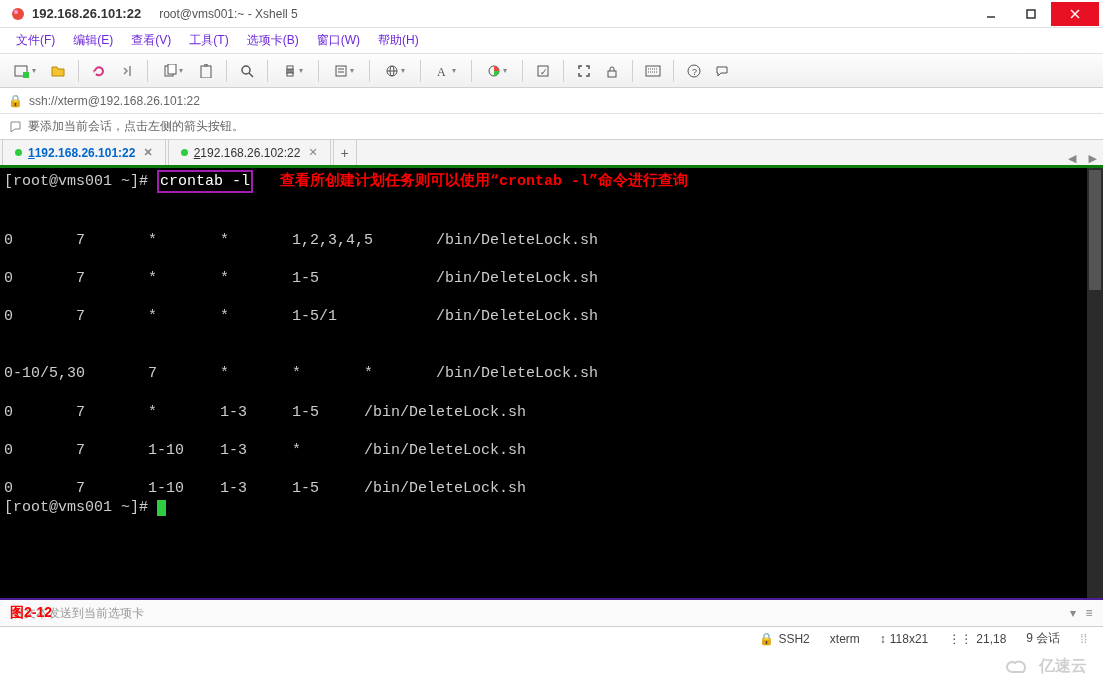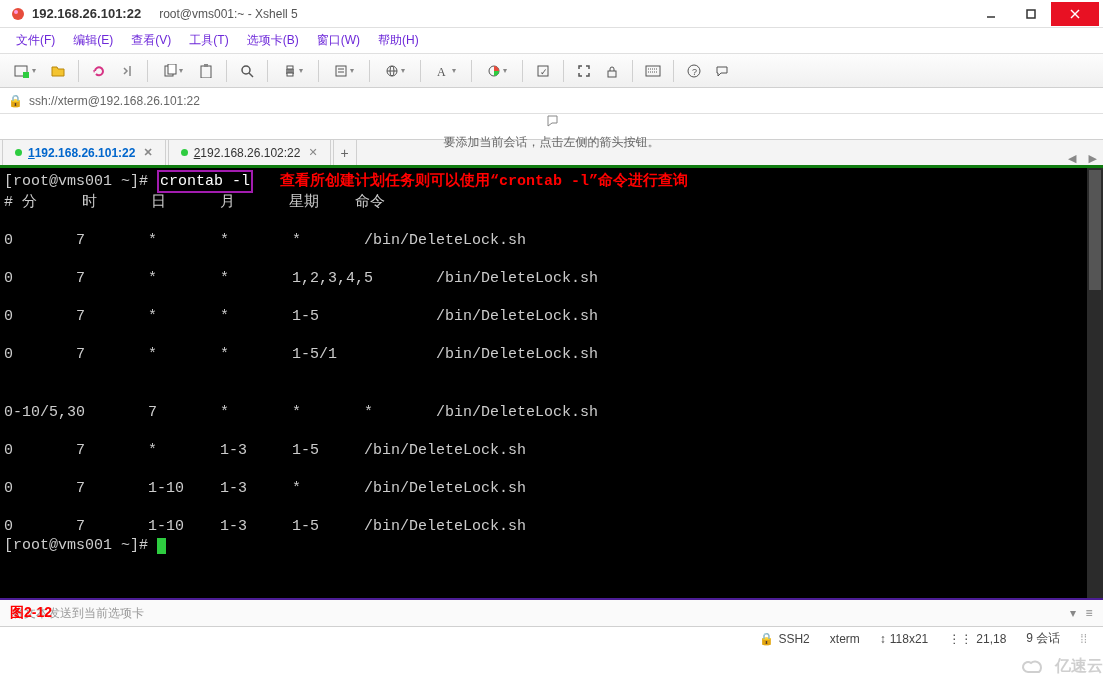--- a/index.html
+++ b/index.html
@@ -18,21 +18,21 @@
 
 .toolbar { height: 34px; display: flex; align-items: center; padding: 0 8px; gap: 4px; background: linear-gradient(#fdfdfd,#f0f0f0); border-bottom: 1px solid #d0d0d0; }
 .tbtn { width: 24px; height: 24px; display: flex; align-items: center; justify-content: center; color: #555; border-radius: 2px; }
 .tbtn.dd::after { content: "▾"; font-size: 8px; margin-left: 2px; color: #888; }
 .tbtn.dd { width: 34px; }
 .tsep { width: 1px; height: 22px; background: #d0d0d0; margin: 0 4px; }
 
 .addrbar { height: 26px; display: flex; align-items: center; padding: 0 8px; background: #fff; border-bottom: 1px solid #e0e0e0; color: #666; font-size: 12px; gap: 6px; }
 .addrbar .lock { color: #888; }
 
-.hintbar { height: 26px; display: flex; align-items: center; padding: 0 8px; background: #fff; border-bottom: 1px solid #d0d0d0; color: #666; font-size: 12px; gap: 6px; flex-direction: column; }
+.hintbar { height: 26px; display: flex; align-items: center; padding: 0 8px; background: #fff; border-bottom: 1px solid #d0d0d0; color: #666; font-size: 12px; gap: 6px; }
 
 .tabbar { height: 28px; display: flex; align-items: flex-end; background: #f4f4f4; border-bottom: 3px solid #107c10; padding-left: 2px; }
 .tab { height: 26px; display: flex; align-items: center; padding: 0 12px; background: #f4f4f4; border: 1px solid #d0d0d0; border-bottom: none; margin-right: 2px; font-size: 12px; color: #333; position: relative; }
 .tab.active { color: #0066cc; font-weight: bold; }
 .tab .dot { width: 7px; height: 7px; border-radius: 50%; background: #2ecc40; margin-right: 6px; }
 .tab .acc { text-decoration: underline; }
 .tab .x { margin-left: 8px; color: #888; font-size: 11px; }
 .tab.add { width: 24px; padding: 0; justify-content: center; font-size: 14px; color: #666; }
 .tabbar .spacer { flex: 1; }
 .tabbar .nav { padding: 0 6px; color: #888; font-size: 11px; }
@@ -47,21 +47,21 @@
 .term-scroll .thumb { position: absolute; left: 2px; right: 2px; top: 2px; height: 120px; background: #555; }
 
 .sendbar { height: 28px; display: flex; align-items: center; padding: 0 6px; background: #fafafa; border-top: 2px solid #4c1d95; color: #999; font-size: 12px; position: relative; }
 .sendbar .fig { position: absolute; left: 10px; color: #ff0000; font-weight: bold; font-size: 14px; }
 .sendbar .ddw { margin-left: auto; width: 16px; text-align: center; color: #888; }
 .sendbar .hm { width: 16px; text-align: center; color: #888; }
 
 .statusbar { height: 24px; display: flex; align-items: center; background: #fff; border-top: 1px solid #d0d0d0; font-size: 12px; color: #444; padding: 0 6px; }
 .statusbar .seg { padding: 0 10px; display: flex; align-items: center; gap: 4px; }
 .statusbar .spacer { flex: 1; }
-.watermark { position: absolute; right: 0; bottom: 2px; opacity: 0.4; font-size: 16px; color: #888; font-weight: bold; display: flex; align-items: center; gap: 8px; }
+.watermark { position: absolute; right: 16px; bottom: 2px; opacity: 0.4; font-size: 16px; color: #888; font-weight: bold; display: flex; align-items: center; gap: 8px; }
 .watermark svg { vertical-align: middle; }
 
 svg { display: block; }
 </style>
 </head>
 <body>
 
 <div class="titlebar">
   <span class="app-icon">
     <svg width="16" height="16" viewBox="0 0 16 16">
@@ -251,23 +251,21 @@
     <span class="x">✕</span>
   </div>
   <div class="tab add">+</div>
   <span class="spacer"></span>
   <span class="nav">◀</span>
   <span class="nav">▶</span>
 </div>
 
 <div class="terminal">
   <div class="line"><span class="prompt-host">[root@vms001 ~]# </span><span class="cmd-box">crontab -l</span><span class="anno">   查看所创建计划任务则可以使用“crontab -l”命令进行查询</span></div>
-  <div class="line"># 分     时      日      月      星期    命令</div>
-  <div class="line">&nbsp;</div>
-  <div class="line">0       7       *       *       *       /bin/DeleteLock.sh</div>
+  <div class="line">&nbsp;</div>
   <div class="line">&nbsp;</div>
   <div class="line">0       7       *       *       1,2,3,4,5       /bin/DeleteLock.sh</div>
   <div class="line">&nbsp;</div>
   <div class="line">0       7       *       *       1-5             /bin/DeleteLock.sh</div>
   <div class="line">&nbsp;</div>
   <div class="line">0       7       *       *       1-5/1           /bin/DeleteLock.sh</div>
   <div class="line">&nbsp;</div>
   <div class="line">&nbsp;</div>
   <div class="line">0-10/5,30       7       *       *       *       /bin/DeleteLock.sh</div>
   <div class="line">&nbsp;</div>

